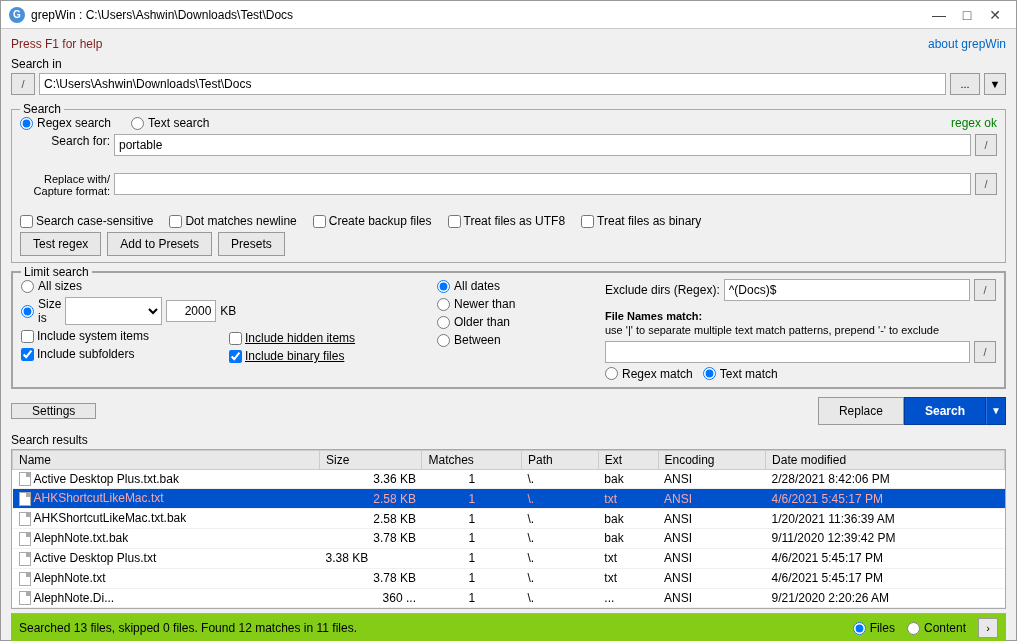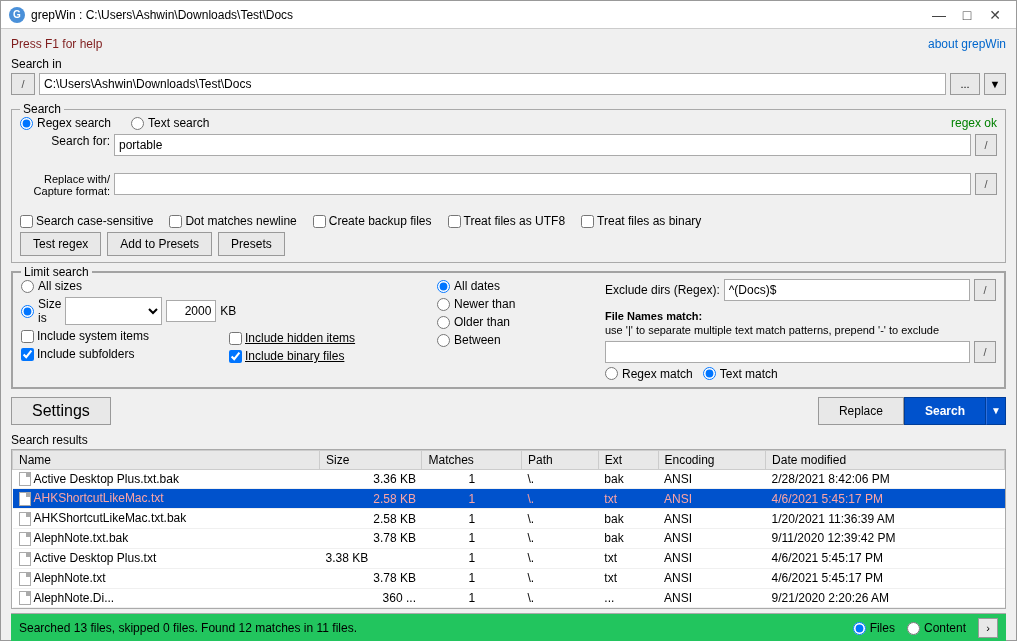--- a/index.html
+++ b/index.html
@@ -288,26 +288,26 @@
       display: flex;
       align-items: center;
       gap: 4px;
     }
     .regex-text-row {
       display: flex;
       align-items: center;
       gap: 10px;
     }
     .btn-settings {
-      height: 28px;
+      height: 16px;
       padding: 0 20px;
       background: #e8e8e8;
       border: 1px solid #999;
       cursor: pointer;
-      font-size: 16px;
+      font-size: 12px;
     }
     .btn-replace {
       height: 28px;
       padding: 0 20px;
       background: #e8e8e8;
       border: 1px solid #999;
       cursor: pointer;
       font-size: 12px;
     }
     .btn-search {
@@ -374,21 +374,21 @@
     }
     .results-table tr.selected { background: #0052cc; color: white; }
     .results-table tr.selected td { color: #fca5a5; }
     .status-bar {
       display: flex;
       align-items: center;
       justify-content: space-between;
       padding: 14px 8px;
       border-top: 1px solid #aaa;
       font-size: 12px;
-      background: #22c55e;
+      background: #84cc16;
       height: 24px;
     }
     .status-radio-group {
       display: flex;
       align-items: center;
       gap: 12px;
     }
     .btn-arrow {
       width: 20px;
       height: 20px;

